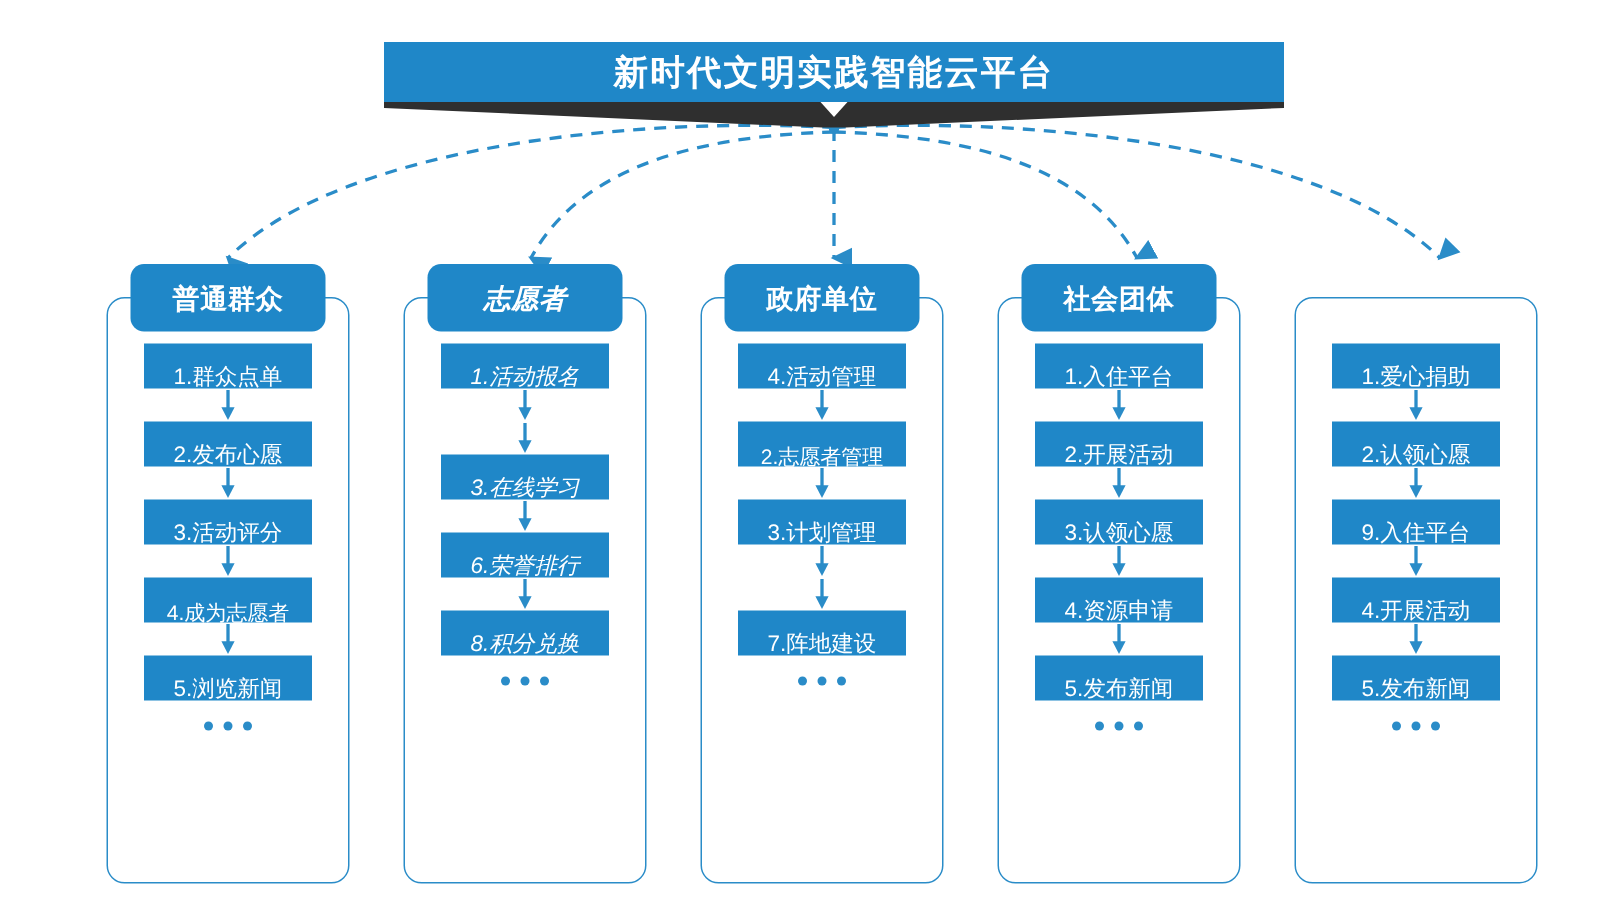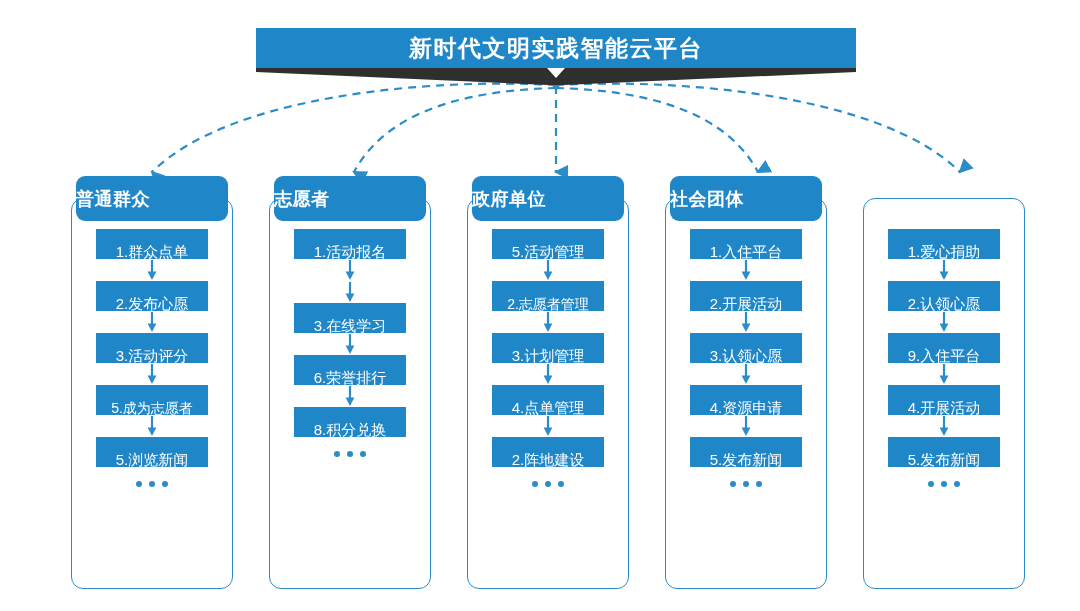--- a/index.html
+++ b/index.html
@@ -73,36 +73,37 @@
     position: absolute;
     top: 198px;
     width: 162px;
     height: 391px;
     box-sizing: border-box;
     border: 1.6px solid #2a8cc8;
     border-radius: 12px;
     background: #ffffff;
   }
   .col-0 { left: 71px; }
-  .col-1 { left: 269px; }
+  .col-1 { left: 269px; font-style: italic; }
   .col-2 { left: 467px; }
   .col-3 { left: 665px; }
   .col-4 { left: 863px; }
 
   .col-header {
     position: absolute;
     left: 50%;
     transform: translateX(-50%);
     top: -23px;
-    width: 152px;
+    width: 130px;
     height: 45px;
     background: #1f87c8;
     border-radius: 9px;
     display: flex;
     align-items: center;
+    justify-content: center;
   }
   .col-header-label {
     color: #ffffff;
     font-size: 18px;
     font-weight: bold;
     letter-spacing: 0.5px;
     line-height: 1;
     white-space: nowrap;
   }
 
@@ -208,21 +209,21 @@
           <path d="M1.6,12.5 L10.4,12.5 L6,21 Z" fill="#2a8cc8"></path>
         </svg>
       <div class="step">
           <span class="step-label">3.活动评分</span>
         </div>
       <svg class="v-arrow" viewBox="0 0 12 22">
           <line x1="6" y1="1" x2="6" y2="13" stroke="#2a8cc8" stroke-width="2.2"></line>
           <path d="M1.6,12.5 L10.4,12.5 L6,21 Z" fill="#2a8cc8"></path>
         </svg>
       <div class="step wide">
-          <span class="step-label">5.成为志愿者</span>
+          <span class="step-label">4.成为志愿者</span>
         </div>
       <svg class="v-arrow" viewBox="0 0 12 22">
           <line x1="6" y1="1" x2="6" y2="13" stroke="#2a8cc8" stroke-width="2.2"></line>
           <path d="M1.6,12.5 L10.4,12.5 L6,21 Z" fill="#2a8cc8"></path>
         </svg>
       <div class="step">
           <span class="step-label">5.浏览新闻</span>
         </div>
       <div class="ellipsis">
           <span></span>
@@ -272,49 +273,46 @@
         </div>
     </div>
   </div>
 
   <div class="column col-2">
     <div class="col-header">
       <span class="col-header-label">政府单位</span>
     </div>
     <div class="col-body">
       <div class="step">
-          <span class="step-label">5.活动管理</span>
+          <span class="step-label">4.活动管理</span>
         </div>
       <svg class="v-arrow" viewBox="0 0 12 22">
           <line x1="6" y1="1" x2="6" y2="13" stroke="#2a8cc8" stroke-width="2.2"></line>
           <path d="M1.6,12.5 L10.4,12.5 L6,21 Z" fill="#2a8cc8"></path>
         </svg>
       <div class="step wide">
           <span class="step-label">2.志愿者管理</span>
         </div>
       <svg class="v-arrow" viewBox="0 0 12 22">
           <line x1="6" y1="1" x2="6" y2="13" stroke="#2a8cc8" stroke-width="2.2"></line>
           <path d="M1.6,12.5 L10.4,12.5 L6,21 Z" fill="#2a8cc8"></path>
         </svg>
       <div class="step">
           <span class="step-label">3.计划管理</span>
         </div>
       <svg class="v-arrow" viewBox="0 0 12 22">
           <line x1="6" y1="1" x2="6" y2="13" stroke="#2a8cc8" stroke-width="2.2"></line>
           <path d="M1.6,12.5 L10.4,12.5 L6,21 Z" fill="#2a8cc8"></path>
         </svg>
-      <div class="step">
-          <span class="step-label">4.点单管理</span>
-        </div>
-      <svg class="v-arrow" viewBox="0 0 12 22">
-          <line x1="6" y1="1" x2="6" y2="13" stroke="#2a8cc8" stroke-width="2.2"></line>
-          <path d="M1.6,12.5 L10.4,12.5 L6,21 Z" fill="#2a8cc8"></path>
-        </svg>
-      <div class="step">
-          <span class="step-label">2.阵地建设</span>
+      <svg class="v-arrow" viewBox="0 0 12 22">
+          <line x1="6" y1="1" x2="6" y2="13" stroke="#2a8cc8" stroke-width="2.2"></line>
+          <path d="M1.6,12.5 L10.4,12.5 L6,21 Z" fill="#2a8cc8"></path>
+        </svg>
+      <div class="step">
+          <span class="step-label">7.阵地建设</span>
         </div>
       <div class="ellipsis">
           <span></span>
           <span></span>
           <span></span>
         </div>
     </div>
   </div>
 
   <div class="column col-3">

